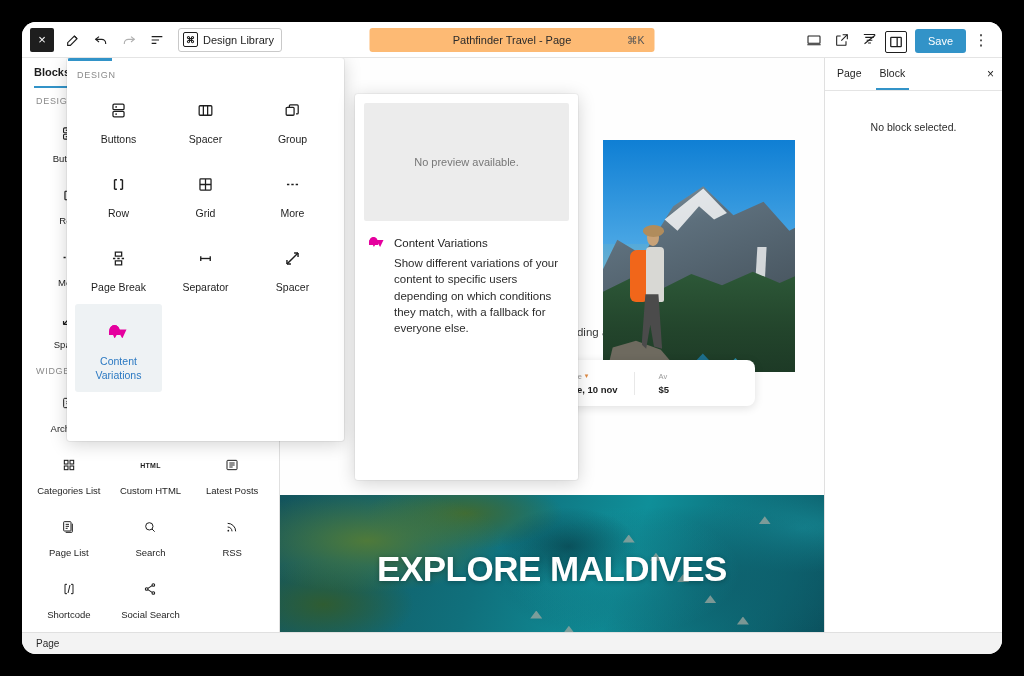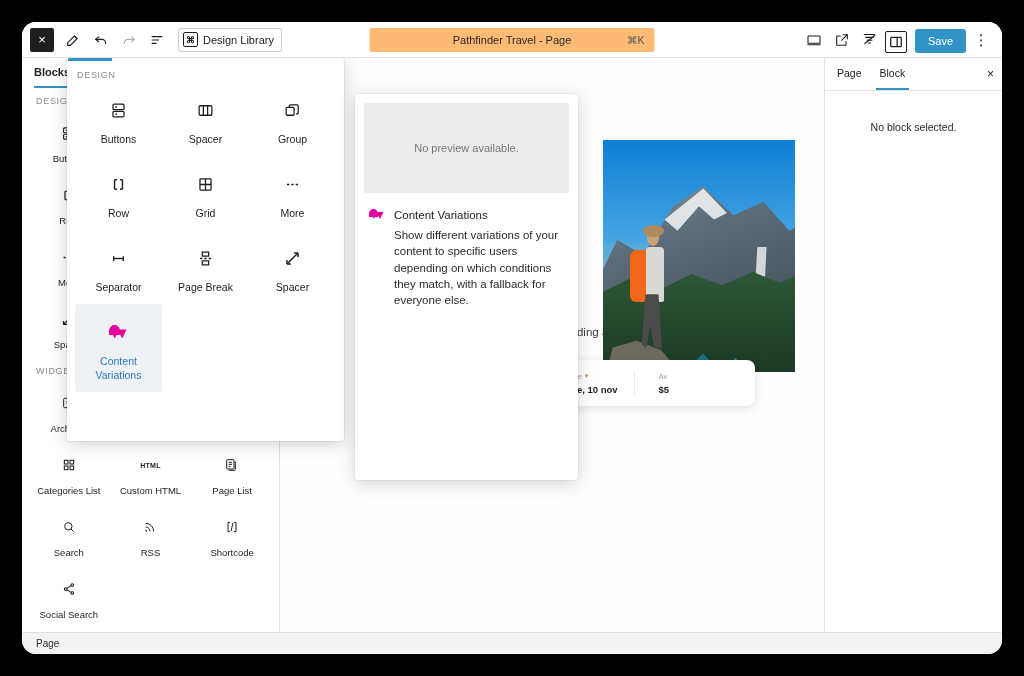--- a/index.html
+++ b/index.html
@@ -127,21 +127,21 @@
 
   
   #preview {
     position: absolute; left: 333px; top: 36px;
     width: 223px; height: 386px;
     background: #fff; border-radius: 3px;
     box-shadow: 0 3px 18px rgba(0,0,0,.18), 0 0 0 1px rgba(0,0,0,.04);
     z-index: 45; padding: 9px;
   }
   #prev-box {
-    height: 90px; background: #ececec; border-radius: 2px;
+    height: 118px; background: #ececec; border-radius: 2px;
     display:flex; align-items:center; justify-content:center;
     font-size: 11px; color: #777;
   }
   #prev-body { display: flex; gap: 9px; padding: 16px 3px 0 5px; }
   #prev-text { flex:1; }
   #prev-title { font-size: 11.5px; color: #1e1e1e; margin-bottom: 6px; }
   #prev-desc { font-size: 11.5px; color: #2b2b2b; line-height: 1.42; }
 
   
   .wicon { width: 20px; height: 14px; position: relative; flex: 0 0 20px; }
@@ -454,20 +454,29 @@
           <div class="blk">
             <span class="ico">
               <span style="font-size:7px;font-weight:700;letter-spacing:.3px;">HTML</span>
             </span>
             <span class="lbl">Custom HTML</span>
           </div>
 
           <div class="blk">
             <span class="ico">
               <svg width="16" height="16" viewBox="0 0 24 24" fill="none" stroke="#1e1e1e" stroke-width="1.5">
+                <rect x="4.5" y="5" width="15" height="14" rx="1.2"></rect>
+                  <path d="M8 9h8M8 12h8M8 15h5"></path>
+              </svg>
+            </span>
+            <span class="lbl">Latest Posts</span>
+          </div>
+          <div class="blk">
+            <span class="ico">
+              <svg width="16" height="16" viewBox="0 0 24 24" fill="none" stroke="#1e1e1e" stroke-width="1.5">
                 <rect x="4" y="4" width="11" height="14" rx="1"></rect>
                   <path d="M17 7v12a1 1 0 0 1-1 1H7"></path>
                 <path d="M7 8h5M7 11h5M7 14h3"></path>
               </svg>
             </span>
             <span class="lbl">Page List</span>
           </div>
           <div class="blk">
             <span class="ico">
               <svg width="16" height="16" viewBox="0 0 24 24" fill="none" stroke="#1e1e1e" stroke-width="1.5">
@@ -575,37 +584,37 @@
             <span class="ico">
               <svg width="19" height="19" viewBox="0 0 24 24" fill="none" stroke="#1e1e1e" stroke-width="2.1">
                 <path d="M5 12h3M10.5 12h3M16 12h3"></path>
               </svg>
             </span>
             <span class="lbl">More</span>
           </div>
 
           <div class="pblk">
             <span class="ico">
-              <svg width="19" height="19" viewBox="0 0 24 24" fill="none" stroke="#1e1e1e" stroke-width="1.7">
-                <path d="M6 12h12"></path>
-                  <path d="M6 9v6M18 9v6"></path>
-              </svg>
-            </span>
-            <span class="lbl">Separator</span>
-          </div>
-
-          <div class="pblk">
-            <span class="ico">
               <svg width="19" height="19" viewBox="0 0 24 24" fill="none" stroke="#1e1e1e" stroke-width="1.6">
                 <path d="M8 4h8v5H8z"></path>
                   <path d="M8 15h8v5H8z"></path>
                   <path d="M5 12h3M10.5 12h3M16 12h3"></path>
               </svg>
             </span>
             <span class="lbl">Page Break</span>
+          </div>
+
+          <div class="pblk">
+            <span class="ico">
+              <svg width="19" height="19" viewBox="0 0 24 24" fill="none" stroke="#1e1e1e" stroke-width="1.7">
+                <path d="M6 12h12"></path>
+                  <path d="M6 9v6M18 9v6"></path>
+              </svg>
+            </span>
+            <span class="lbl">Separator</span>
           </div>
 
           <div class="pblk">
             <span class="ico">
               <svg width="19" height="19" viewBox="0 0 24 24" fill="none" stroke="#1e1e1e" stroke-width="1.8">
                 <path d="M19 5l-14 14"></path>
                   <path d="M19 5h-5M19 5v5"></path>
                   <path d="M5 19h5M5 19v-5"></path>
               </svg>
             </span>
@@ -682,20 +691,34 @@
             <div class="sw-val">Tue, 10 nov</div>
           </div>
           <div class="sw-field">
             <div class="sw-lbl">
               <span>Av</span>
             </div>
             <div class="sw-val">$5</div>
           </div>
         </div>
 
+        <div id="banner">
+          <div class="water-a"></div>
+          <div class="dark-a"></div>
+          <div class="villa" style="left:63%;top:26%;"></div>
+          <div class="villa" style="left:68%;top:38%;"></div>
+          <div class="villa" style="left:73%;top:52%;"></div>
+          <div class="villa" style="left:78%;top:66%;"></div>
+          <div class="villa" style="left:84%;top:80%;"></div>
+          <div class="villa" style="left:88%;top:14%;"></div>
+          <div class="villa" style="left:46%;top:76%;"></div>
+          <div class="villa" style="left:52%;top:86%;"></div>
+          <div id="banner-title">EXPLORE MALDIVES</div>
+
+        </div>
       </div>
     </div>
 
     <div id="rightbar">
       <div id="rb-tabs">
         <div class="rb-tab">Page</div>
         <div class="rb-tab active">Block</div>
         <div id="rb-close">×</div>
       </div>
       <div id="rb-sep"></div>

